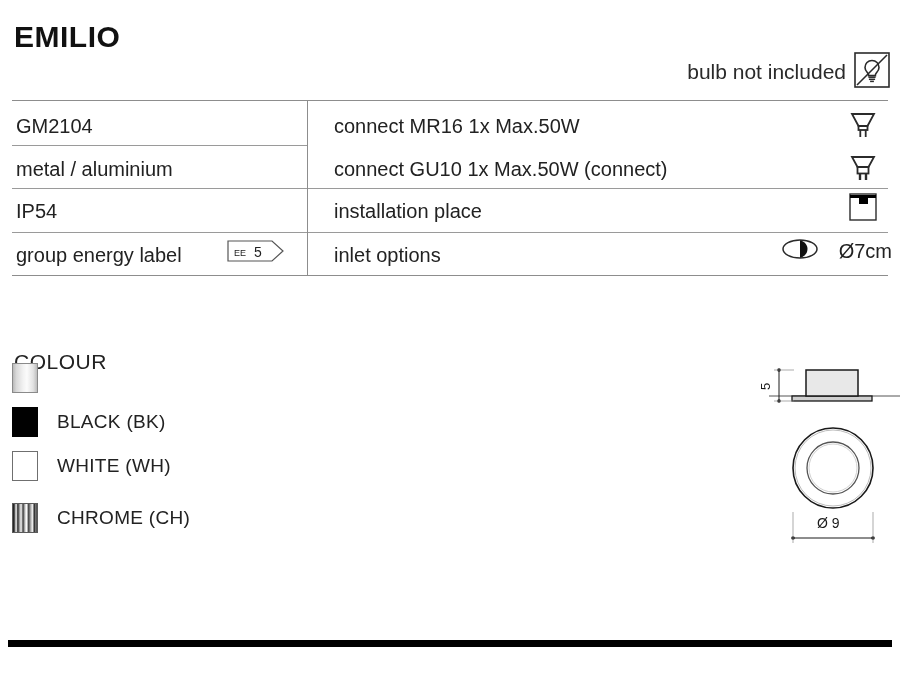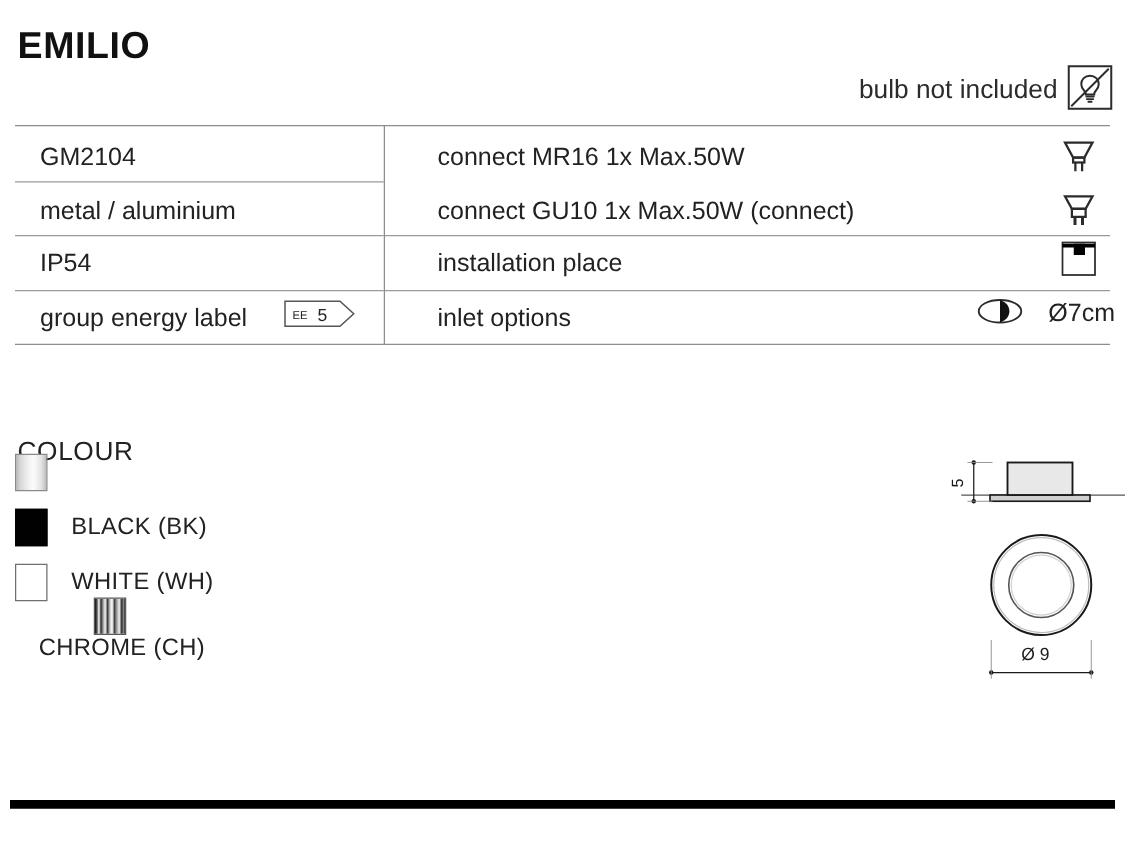--- a/index.html
+++ b/index.html
@@ -95,21 +95,20 @@
     height: 1px;
     background: #9a9a9a;
   }
 
   .cell {
     position: absolute;
     font-size: 20px;
     color: #222222;
     white-space: nowrap;
     line-height: 1;
-    margin-left: 16px;
   }
 
   .cell-left  { left: 4px; }
   .cell-right { left: 322px; }
 
   
   .ee-badge {
     position: absolute;
     left: 227px;
     top: 240px;
@@ -311,21 +310,21 @@
 <div class="swatch-row" style="top:407px;">
   <span class="swatch sw-black"></span>
   <span class="swatch-label">BLACK (BK)</span>
 </div>
 
 <div class="swatch-row" style="top:451px;justify-content:flex-end;">
   <span class="swatch sw-white"></span>
   <span class="swatch-label">WHITE (WH)</span>
 </div>
 
-<div class="swatch-row" style="top:478px;flex-direction:column;">
+<div class="swatch-row" style="top:503px;">
   <span class="swatch sw-chrome"></span>
   <span class="swatch-label">CHROME (CH)</span>
 </div>
 
 <div class="tech-drawing">
   <svg viewBox="0 0 180 195" width="180" height="195">
 
     <line x1="25" y1="44" x2="172" y2="44" stroke="#555555" stroke-width="1"></line>
 
     <rect x="48" y="44" width="80" height="5" fill="#cfcfcf" stroke="#1a1a1a" stroke-width="1.3"></rect>

